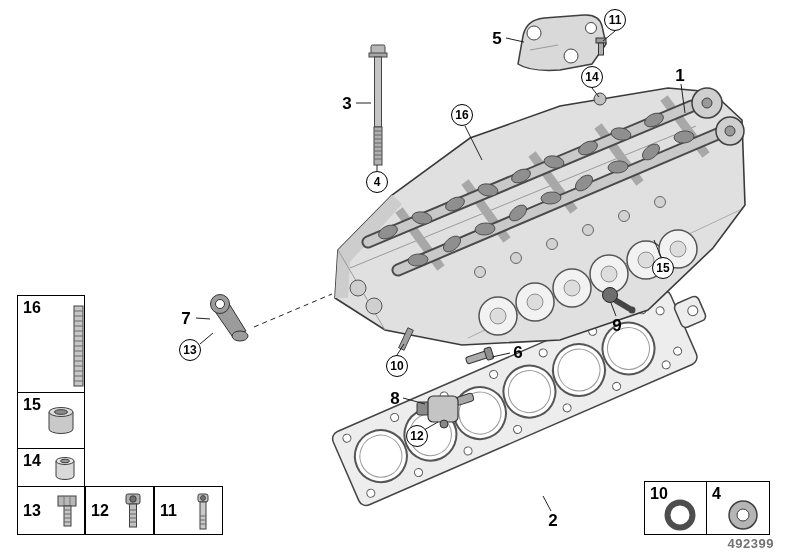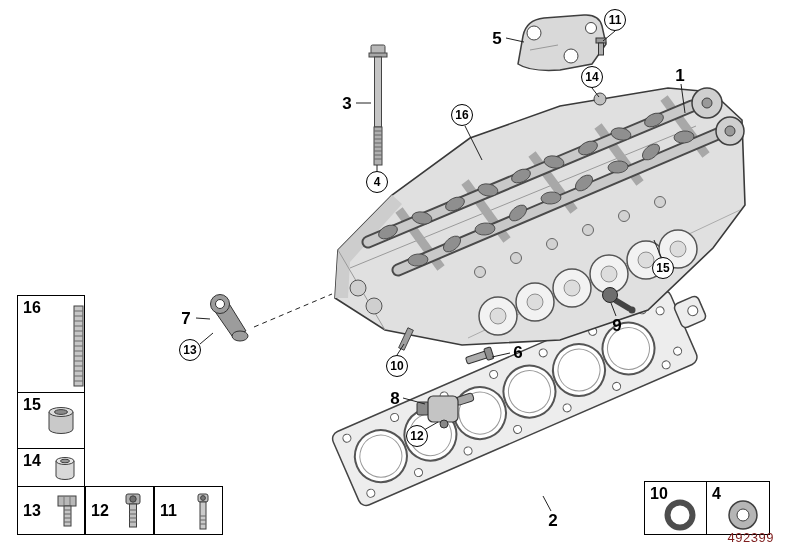--- a/index.html
+++ b/index.html
@@ -9,21 +9,21 @@
   svg.drawing { position:absolute; left:0; top:0; }
   .co { position:absolute; transform:translate(-50%,-50%); font-weight:bold; font-size:17px; color:#000; line-height:1; }
   .cc { position:absolute; width:22px; height:22px; transform:translate(-50%,-50%);
         border:1.5px solid #000; border-radius:50%; background:#fff;
         display:flex; align-items:center; justify-content:center;
         font-weight:bold; font-size:12px; color:#000; }
   .lbox { position:absolute; border:1.6px solid #000; background:#fff; }
   .lnum { position:absolute; left:5px; top:3px; font-weight:bold; font-size:16px; color:#000; }
   .lnum.mid { top:15px; }
   .licon { position:absolute; }
-  .partnum { position:absolute; right:26px; bottom:15px; font-size:13px; color:#7f1d1d; letter-spacing:.5px; }
+  .partnum { position:absolute; right:26px; bottom:9px; font-size:13px; color:#737373; letter-spacing:.5px;font-weight:bold; }
 </style>
 </head>
 <body>
 
 <div class="stage">
 
   <svg class="drawing" width="800" height="560" viewBox="0 0 800 560">
 
     <g transform="translate(362,508) rotate(-23.5)">
       <rect x="0" y="-80" width="368" height="80" rx="8" fill="#ededed" stroke="#444" stroke-width="1.5"></rect>

